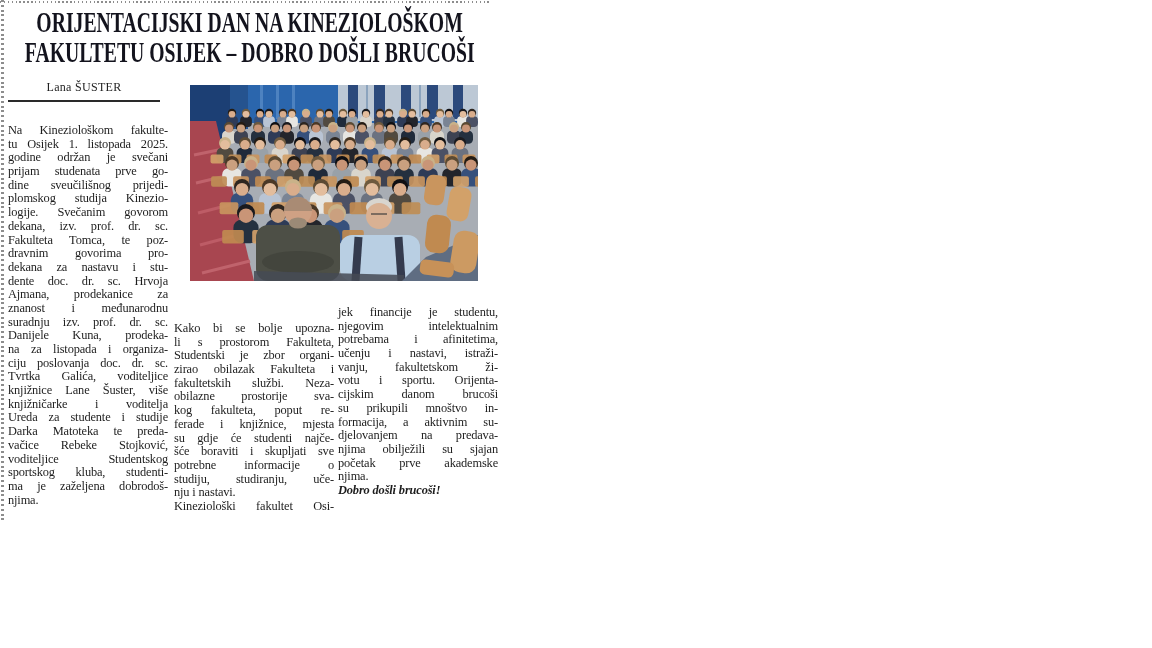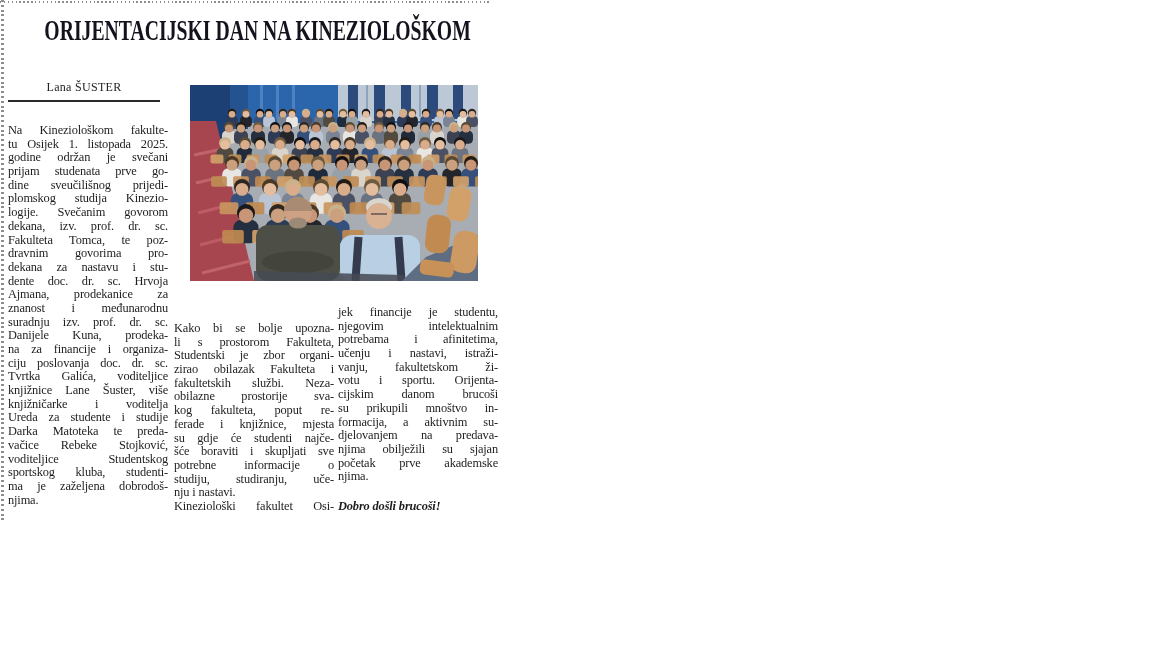--- a/index.html
+++ b/index.html
@@ -6,53 +6,56 @@
   .page{position:relative;width:1152px;height:648px;background:#fff;overflow:hidden;
         font-family:"Liberation Serif","DejaVu Serif",serif;}
 
   
   .top-dotted{position:absolute;left:0;top:1px;width:489px;height:2px;
     background:repeating-linear-gradient(90deg,#8d8d8d 0 1.4px,transparent 1.4px 3.9px);}
   .left-dotted{position:absolute;left:1px;top:0;width:3px;height:521px;
     background:repeating-linear-gradient(180deg,#8d8d8d 0 2px,transparent 2px 4.8px);}
 
   
-  .headline{position:absolute;left:6px;top:7px;width:488px;margin:8px;
+  .headline{position:absolute;left:6px;top:7px;width:488px;margin:0;
     font-size:29px;line-height:30px;font-weight:bold;color:#13131d;}
   .hl-line{display:flex;justify-content:center;}
   .hl-inner{display:inline-block;transform:scaleX(0.68);transform-origin:center;white-space:nowrap;}
 
   
   .byline-wrap{position:absolute;left:8px;top:80px;width:152px;text-align:center;}
   .byline{font-size:12px;color:#1e1e1e;letter-spacing:0.3px;}
   .byline-rule{margin-top:5px;height:2px;background:#2a2a2a;}
 
   
   .photo{position:absolute;left:190px;top:85px;width:288px;height:196px;display:block;}
 
   
   .col{position:absolute;width:160px;font-size:12.4px;line-height:13.7px;
        color:#1d1d1d;letter-spacing:-0.15px;}
   .col1{left:8px;top:124px;}
   .col2{left:174px;top:322px;}
   .col3{left:338px;top:306px;}
   .bodyline{text-align:justify;text-align-last:justify;height:13.7px;}
   .bodyline.flush{text-align-last:left;}
-  .bodyline.em{font-style:italic;font-weight:700;margin-top:16px;}
+  .bodyline.em{font-style:italic;font-weight:700;}
 </style>
 </head>
 <body>
 
 <div class="page">
   <div class="top-dotted"></div>
   <div class="left-dotted"></div>
 
   <h1 class="headline">
     <span class="hl-line">
         <span class="hl-inner">ORIJENTACIJSKI DAN NA KINEZIOLOŠKOM</span>
+      </span>
+    <span class="hl-line">
+        <span class="hl-inner">FAKULTETU OSIJEK – DOBRO DOŠLI BRUCOŠI</span>
       </span>
   </h1>
 
   <div class="byline-wrap">
     <div class="byline">Lana ŠUSTER</div>
     <div class="byline-rule"></div>
   </div>
 
   <svg class="photo" viewBox="0 0 288 196" preserveAspectRatio="none">
     <rect x="0" y="0" width="288" height="196" fill="#a8adb4"></rect>
@@ -382,21 +385,21 @@
       <div class="bodyline">logije. Svečanim govorom</div>
       <div class="bodyline">dekana, izv. prof. dr. sc.</div>
       <div class="bodyline">Fakulteta Tomca, te poz-</div>
       <div class="bodyline">dravnim govorima pro-</div>
       <div class="bodyline">dekana za nastavu i stu-</div>
       <div class="bodyline">dente doc. dr. sc. Hrvoja</div>
       <div class="bodyline">Ajmana, prodekanice za</div>
       <div class="bodyline">znanost i međunarodnu</div>
       <div class="bodyline">suradnju izv. prof. dr. sc.</div>
       <div class="bodyline">Danijele Kuna, prodeka-</div>
-      <div class="bodyline">na za financije i organiza-</div>
+      <div class="bodyline">na za listopada i organiza-</div>
       <div class="bodyline">ciju poslovanja doc. dr. sc.</div>
       <div class="bodyline">Tvrtka Galića, voditeljice</div>
       <div class="bodyline">knjižnice Lane Šuster, više</div>
       <div class="bodyline">knjižničarke i voditelja</div>
       <div class="bodyline">Ureda za studente i studije</div>
       <div class="bodyline">Darka Matoteka te preda-</div>
       <div class="bodyline">vačice Rebeke Stojković,</div>
       <div class="bodyline">voditeljice Studentskog</div>
       <div class="bodyline">sportskog kluba, studenti-</div>
       <div class="bodyline">ma je zaželjena dobrodoš-</div>

